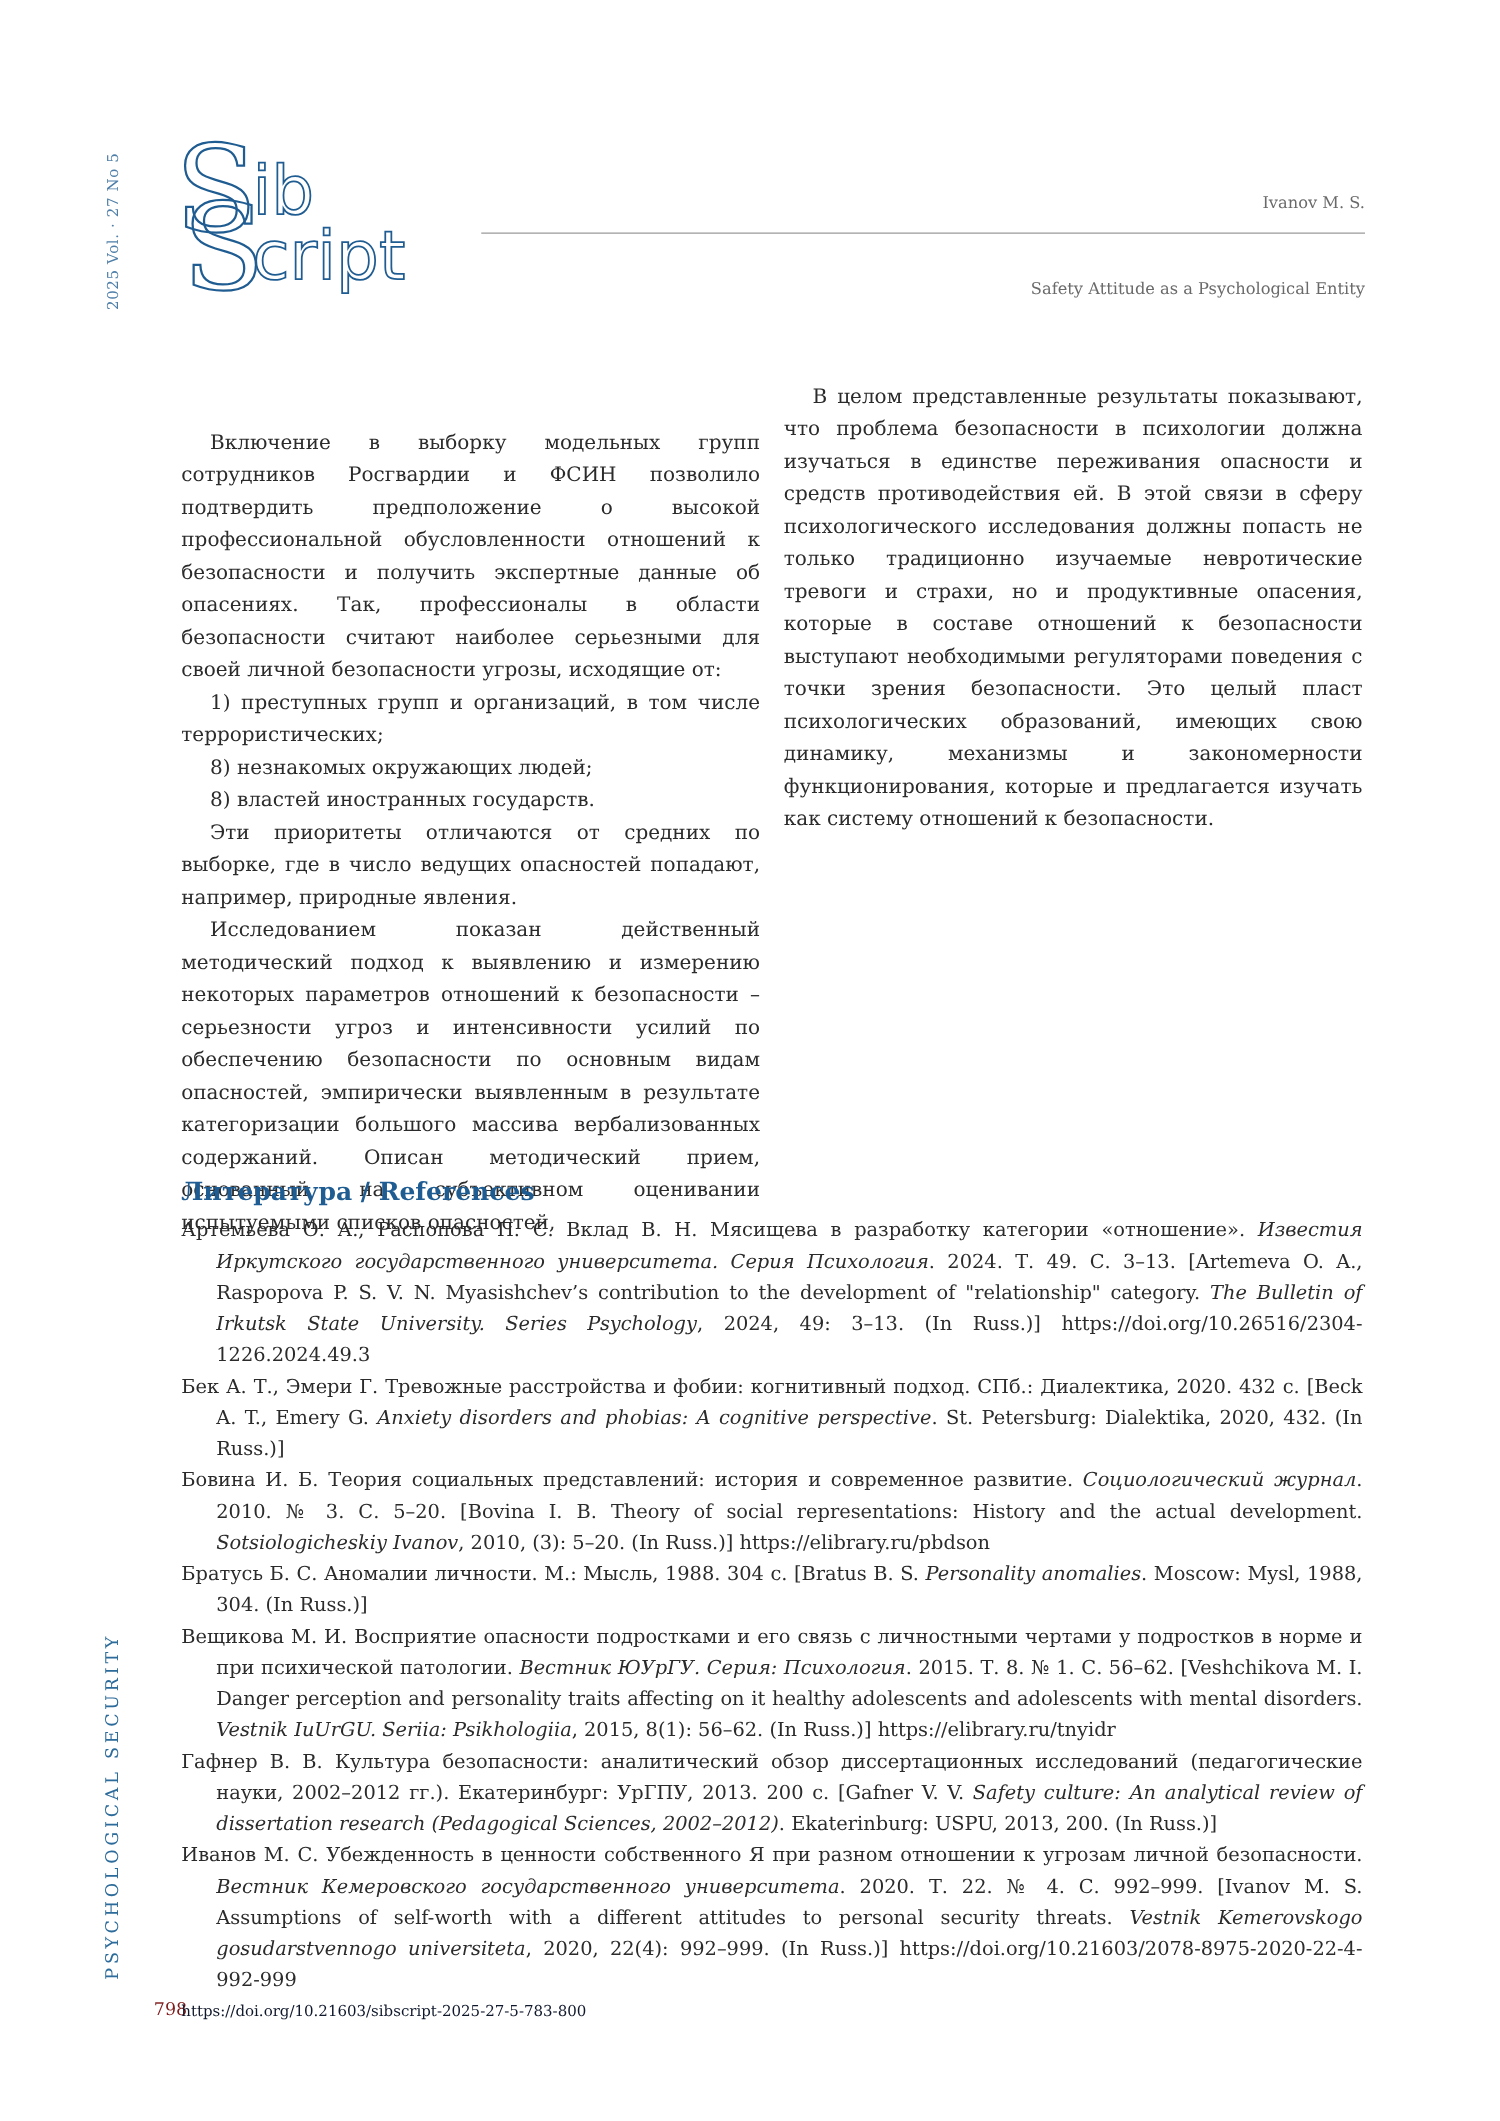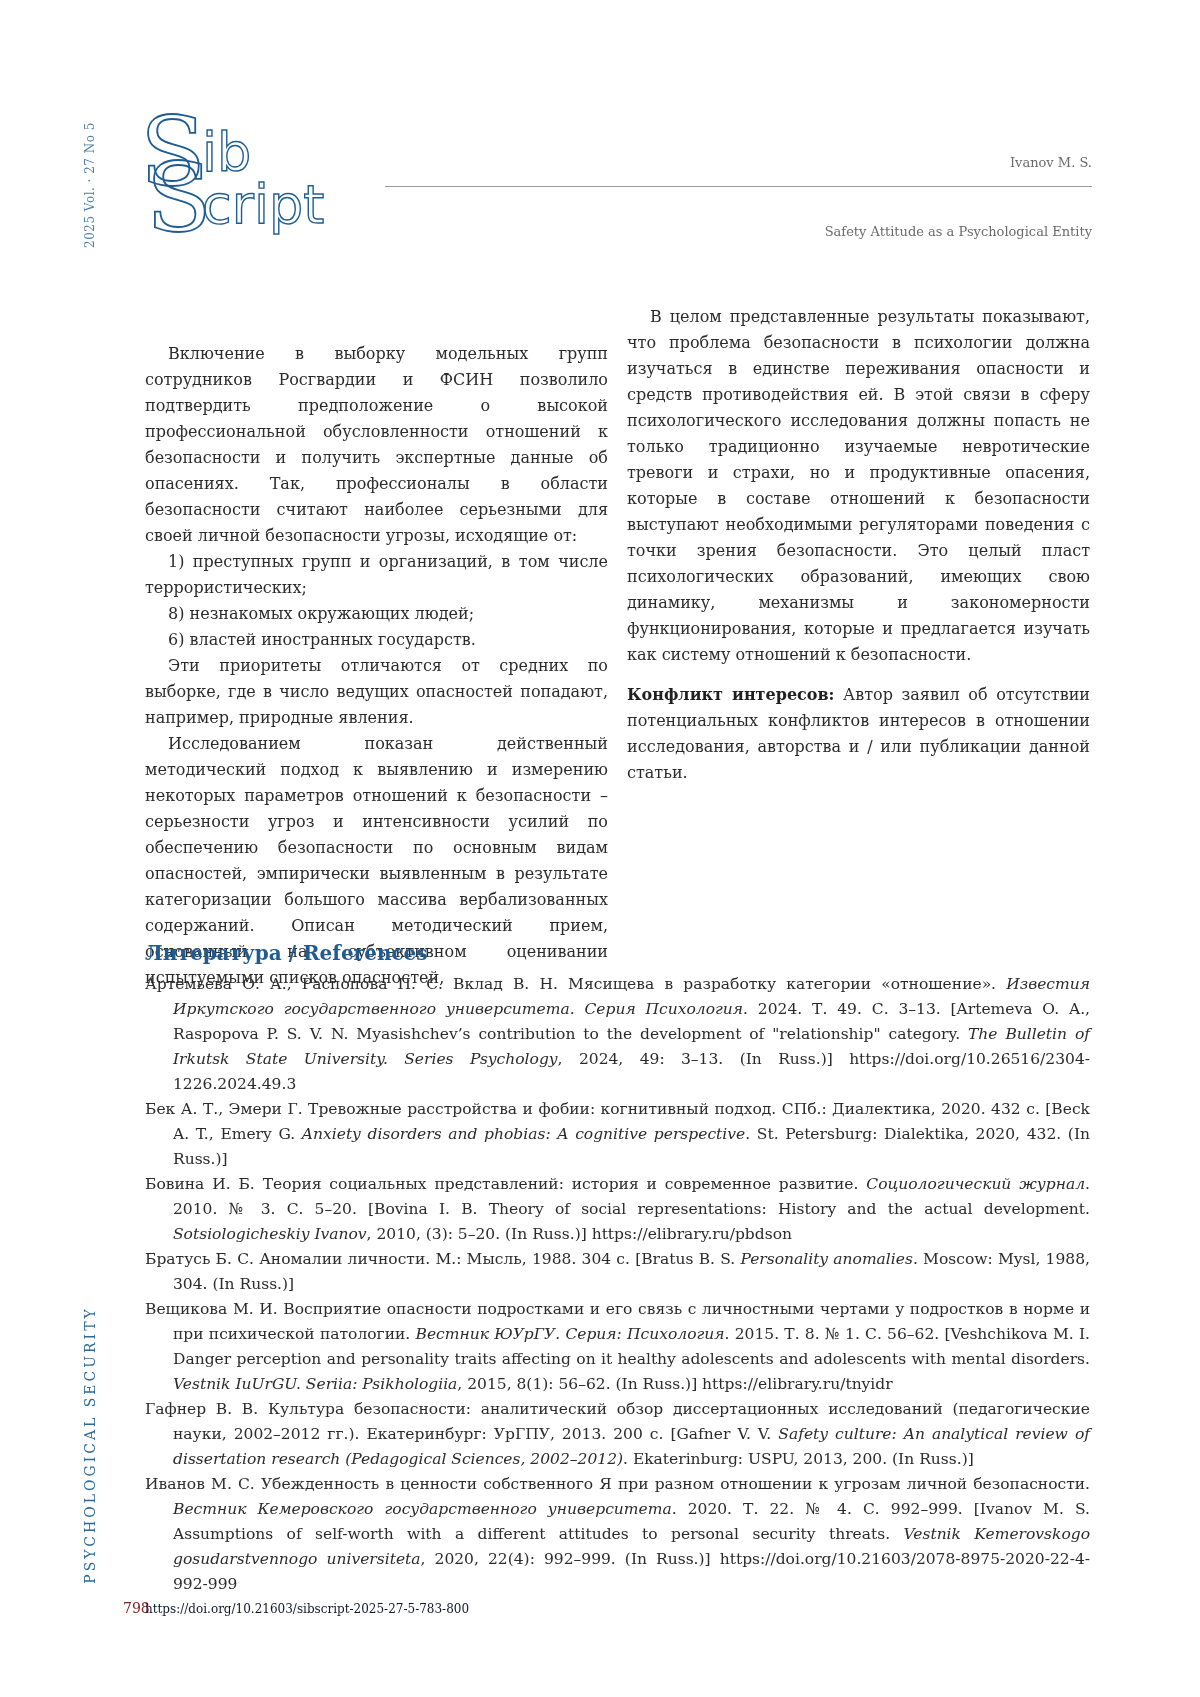--- a/index.html
+++ b/index.html
@@ -56,29 +56,28 @@
 </div>
 
 <div class="hdr-author">Ivanov M. S.</div>
 <div class="hdr-rule"></div>
 <div class="hdr-title">Safety Attitude as a Psychological Entity</div>
 
 <div class="col col-left">
   <p class="ind">Включение в выборку модельных групп сотрудников Росгвардии и ФСИН позволило подтвердить предположение о высокой профессиональной обусловленности отношений к безопасности и получить экспертные данные об опасениях. Так, профессионалы в области безопасности считают наиболее серьезными для своей личной безопасности угрозы, исходящие от:</p>
   <p class="ind">1) преступных групп и организаций, в том числе террористических;</p>
   <p class="ind">8) незнакомых окружающих людей;</p>
-  <p class="ind">6) властей иностранных государств.</p>
+  <p class="ind">8) властей иностранных государств.</p>
   <p class="ind">Эти приоритеты отличаются от средних по выборке, где в число ведущих опасностей попадают, например, природные явления.</p>
   <p class="ind">Исследованием показан действенный методический подход к выявлению и измерению некоторых параметров отношений к безопасности – серьезности угроз и интенсивности усилий по обеспечению безопасности по основным видам опасностей, эмпирически выявленным в результате категоризации большого массива вербализованных содержаний. Описан методический прием, основанный на субъективном оценивании испытуемыми списков опасностей,</p>
 </div>
 
 <div class="col col-right">
   <p class="ind">В целом представленные результаты показывают, что проблема безопасности в психологии должна изучаться в единстве переживания опасности и средств противодействия ей. В этой связи в сферу психологического исследования должны попасть не только традиционно изучаемые невротические тревоги и страхи, но и продуктивные опасения, которые в составе отношений к безопасности выступают необходимыми регуляторами поведения с точки зрения безопасности. Это целый пласт психологических образований, имеющих свою динамику, механизмы и закономерности функционирования, которые и предлагается изучать как систему отношений к безопасности.</p>
   <div class="gap"></div>
-  <p><b>Конфликт интересов:</b><span> Автор заявил об отсутствии потенциальных конфликтов интересов в отношении исследования, авторства и / или публикации данной статьи.</span></p>
 </div>
 
 <div class="refs">
   <h2 class="refs-title">Литература / References</h2>
   <p class="ref"><span>Артемьева О. А., Распопова П. С. Вклад В. Н. Мясищева в разработку категории «отношение». </span><i>Известия Иркутского государственного университета. Серия Психология</i><span>. 2024. Т. 49. С. 3–13. [Artemeva O. A., Raspopova P. S. V. N. Myasishchev’s contribution to the development of "relationship" category. </span><i>The Bulletin of Irkutsk State University. Series Psychology</i><span>, 2024, 49: 3–13. (In Russ.)] https://doi.org/10.26516/2304-1226.2024.49.3</span></p>
   <p class="ref"><span>Бек А. Т., Эмери Г. Тревожные расстройства и фобии: когнитивный подход. СПб.: Диалектика, 2020. 432 с. [Beck A. T., Emery G. </span><i>Anxiety disorders and phobias: A cognitive perspective</i><span>. St. Petersburg: Dialektika, 2020, 432. (In Russ.)]</span></p>
   <p class="ref"><span>Бовина И. Б. Теория социальных представлений: история и современное развитие. </span><i>Социологический журнал</i><span>. 2010. № 3. С. 5–20. [Bovina I. B. Theory of social representations: History and the actual development. </span><i>Sotsiologicheskiy Ivanov</i><span>, 2010, (3): 5–20. (In Russ.)] https://elibrary.ru/pbdson</span></p>
   <p class="ref"><span>Братусь Б. С. Аномалии личности. М.: Мысль, 1988. 304 с. [Bratus B. S. </span><i>Personality anomalies</i><span>. Moscow: Mysl, 1988, 304. (In Russ.)]</span></p>
   <p class="ref"><span>Вещикова М. И. Восприятие опасности подростками и его связь с личностными чертами у подростков в норме и при психической патологии. </span><i>Вестник ЮУрГУ. Серия: Психология</i><span>. 2015. Т. 8. № 1. С. 56–62. [Veshchikova M. I. Danger perception and personality traits affecting on it healthy adolescents and adolescents with mental disorders. </span><i>Vestnik IuUrGU. Seriia: Psikhologiia</i><span>, 2015, 8(1): 56–62. (In Russ.)] https://elibrary.ru/tnyidr</span></p>
   <p class="ref"><span>Гафнер В. В. Культура безопасности: аналитический обзор диссертационных исследований (педагогические науки, 2002–2012 гг.). Екатеринбург: УрГПУ, 2013. 200 с. [Gafner V. V. </span><i>Safety culture: An analytical review of dissertation research (Pedagogical Sciences, 2002–2012)</i><span>. Ekaterinburg: USPU, 2013, 200. (In Russ.)]</span></p>

